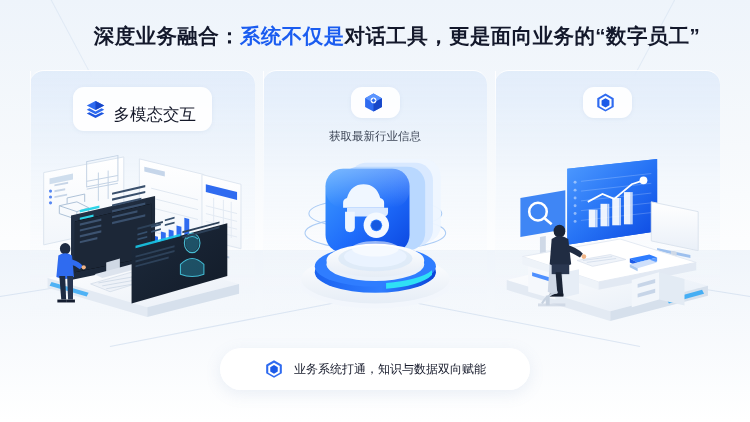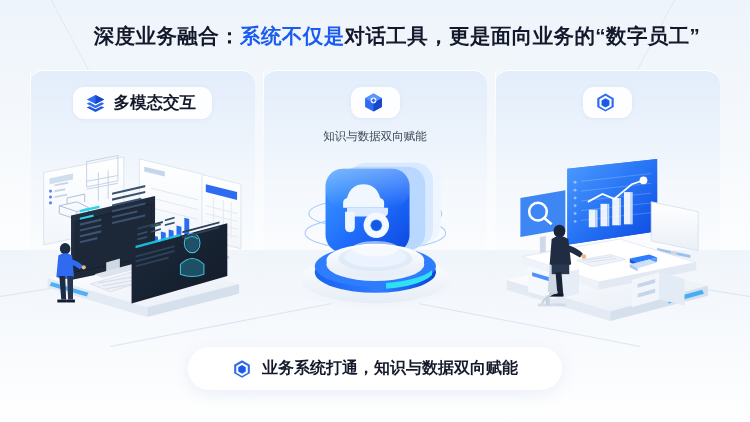--- a/index.html
+++ b/index.html
@@ -41,37 +41,37 @@
   .card::after{
     content:""; position:absolute; left:0; top:0; width:1px; height:78%;
     background:linear-gradient(180deg,rgba(255,255,255,.95),rgba(255,255,255,0));
   }
   .pill{
     margin:16px auto 0; width:max-content; max-width:94%;
     background:rgba(255,255,255,.92); border-radius:11px;
     padding:5px 16px 5px 12px; display:flex; align-items:center; gap:8px;
     box-shadow:0 1px 4px rgba(90,120,165,.08);
   }
-  .pill .ttl{ font-size:16.5px; font-weight:bold; color:#15192a; white-space:nowrap; }
+  .pill .ttl{ font-size:16.5px; font-weight:normal; color:#15192a; white-space:nowrap;margin-top:12px; }
   .sub{ margin-top:11px; text-align:center; font-size:11.5px; color:#3c4556; white-space:nowrap; }
 
   .ico{ width:21px; height:21px; display:block; flex:0 0 21px; }
 
   
   .stage{ position:absolute; left:0; right:0; top:82px; height:170px; }
 
   
   .banner{
     position:absolute; left:50%; transform:translateX(-50%); bottom:32px;
     background:rgba(255,255,255,.93); border-radius:22px;
     padding:11px 44px; display:flex; align-items:center; gap:10px;
     box-shadow:0 4px 16px rgba(110,140,185,.13);
     backdrop-filter:blur(2px);
   }
-  .banner .btxt{ font-size:16px; font-weight:bold; color:#15192a; white-space:nowrap; }
+  .banner .btxt{ font-size:12px; font-weight:normal; color:#15192a; white-space:nowrap; }
   .banner .ico{ width:20px; height:20px; flex:0 0 20px; }
 </style>
 </head>
 <body>
 
 <div class="bg"></div>
 <div class="bg-diag">
   <i style="left:690px;top:-30px;width:1px;height:120px;transform:rotate(28deg);"></i>
   <i style="left:40px;top:-20px;width:1px;height:110px;transform:rotate(-28deg);"></i>
 </div>
@@ -275,21 +275,21 @@
   <div class="card">
     <div class="pill">
       <svg class="ico" viewBox="0 0 24 24">
         <path d="M12 1.8 21.6 7v10L12 22.2 2.4 17V7z" fill="#2f6bf0"></path>
         <path d="M12 1.8 21.6 7 12 12.3 2.4 7z" fill="#5b95ff"></path>
         <path d="M12 12.3 21.6 7v10L12 22.2z" fill="#1746c8"></path>
         <circle cx="12" cy="9.6" r="3.2" fill="#ffffff"></circle>
         <path d="M12 7.2 14.4 9.6 12 12 9.6 9.6z" fill="#2f6bf0"></path>
       </svg>
     </div>
-    <div class="sub">知识与数据双向赋能</div>
+    <div class="sub">获取最新行业信息</div>
 
     <div class="stage">
       <svg viewBox="0 0 230 170" width="100%" height="100%" style="display:block">
         <defs>
           <linearGradient id="c2card" x1="0" y1="0" x2="1" y2="1">
             <stop offset="0" stop-color="#3f9cff"></stop>
               <stop offset="0.55" stop-color="#1f6dfb"></stop>
               <stop offset="1" stop-color="#0b46e0"></stop>
           </linearGradient>
           <linearGradient id="c2card2" x1="0" y1="0" x2="1" y2="1">

